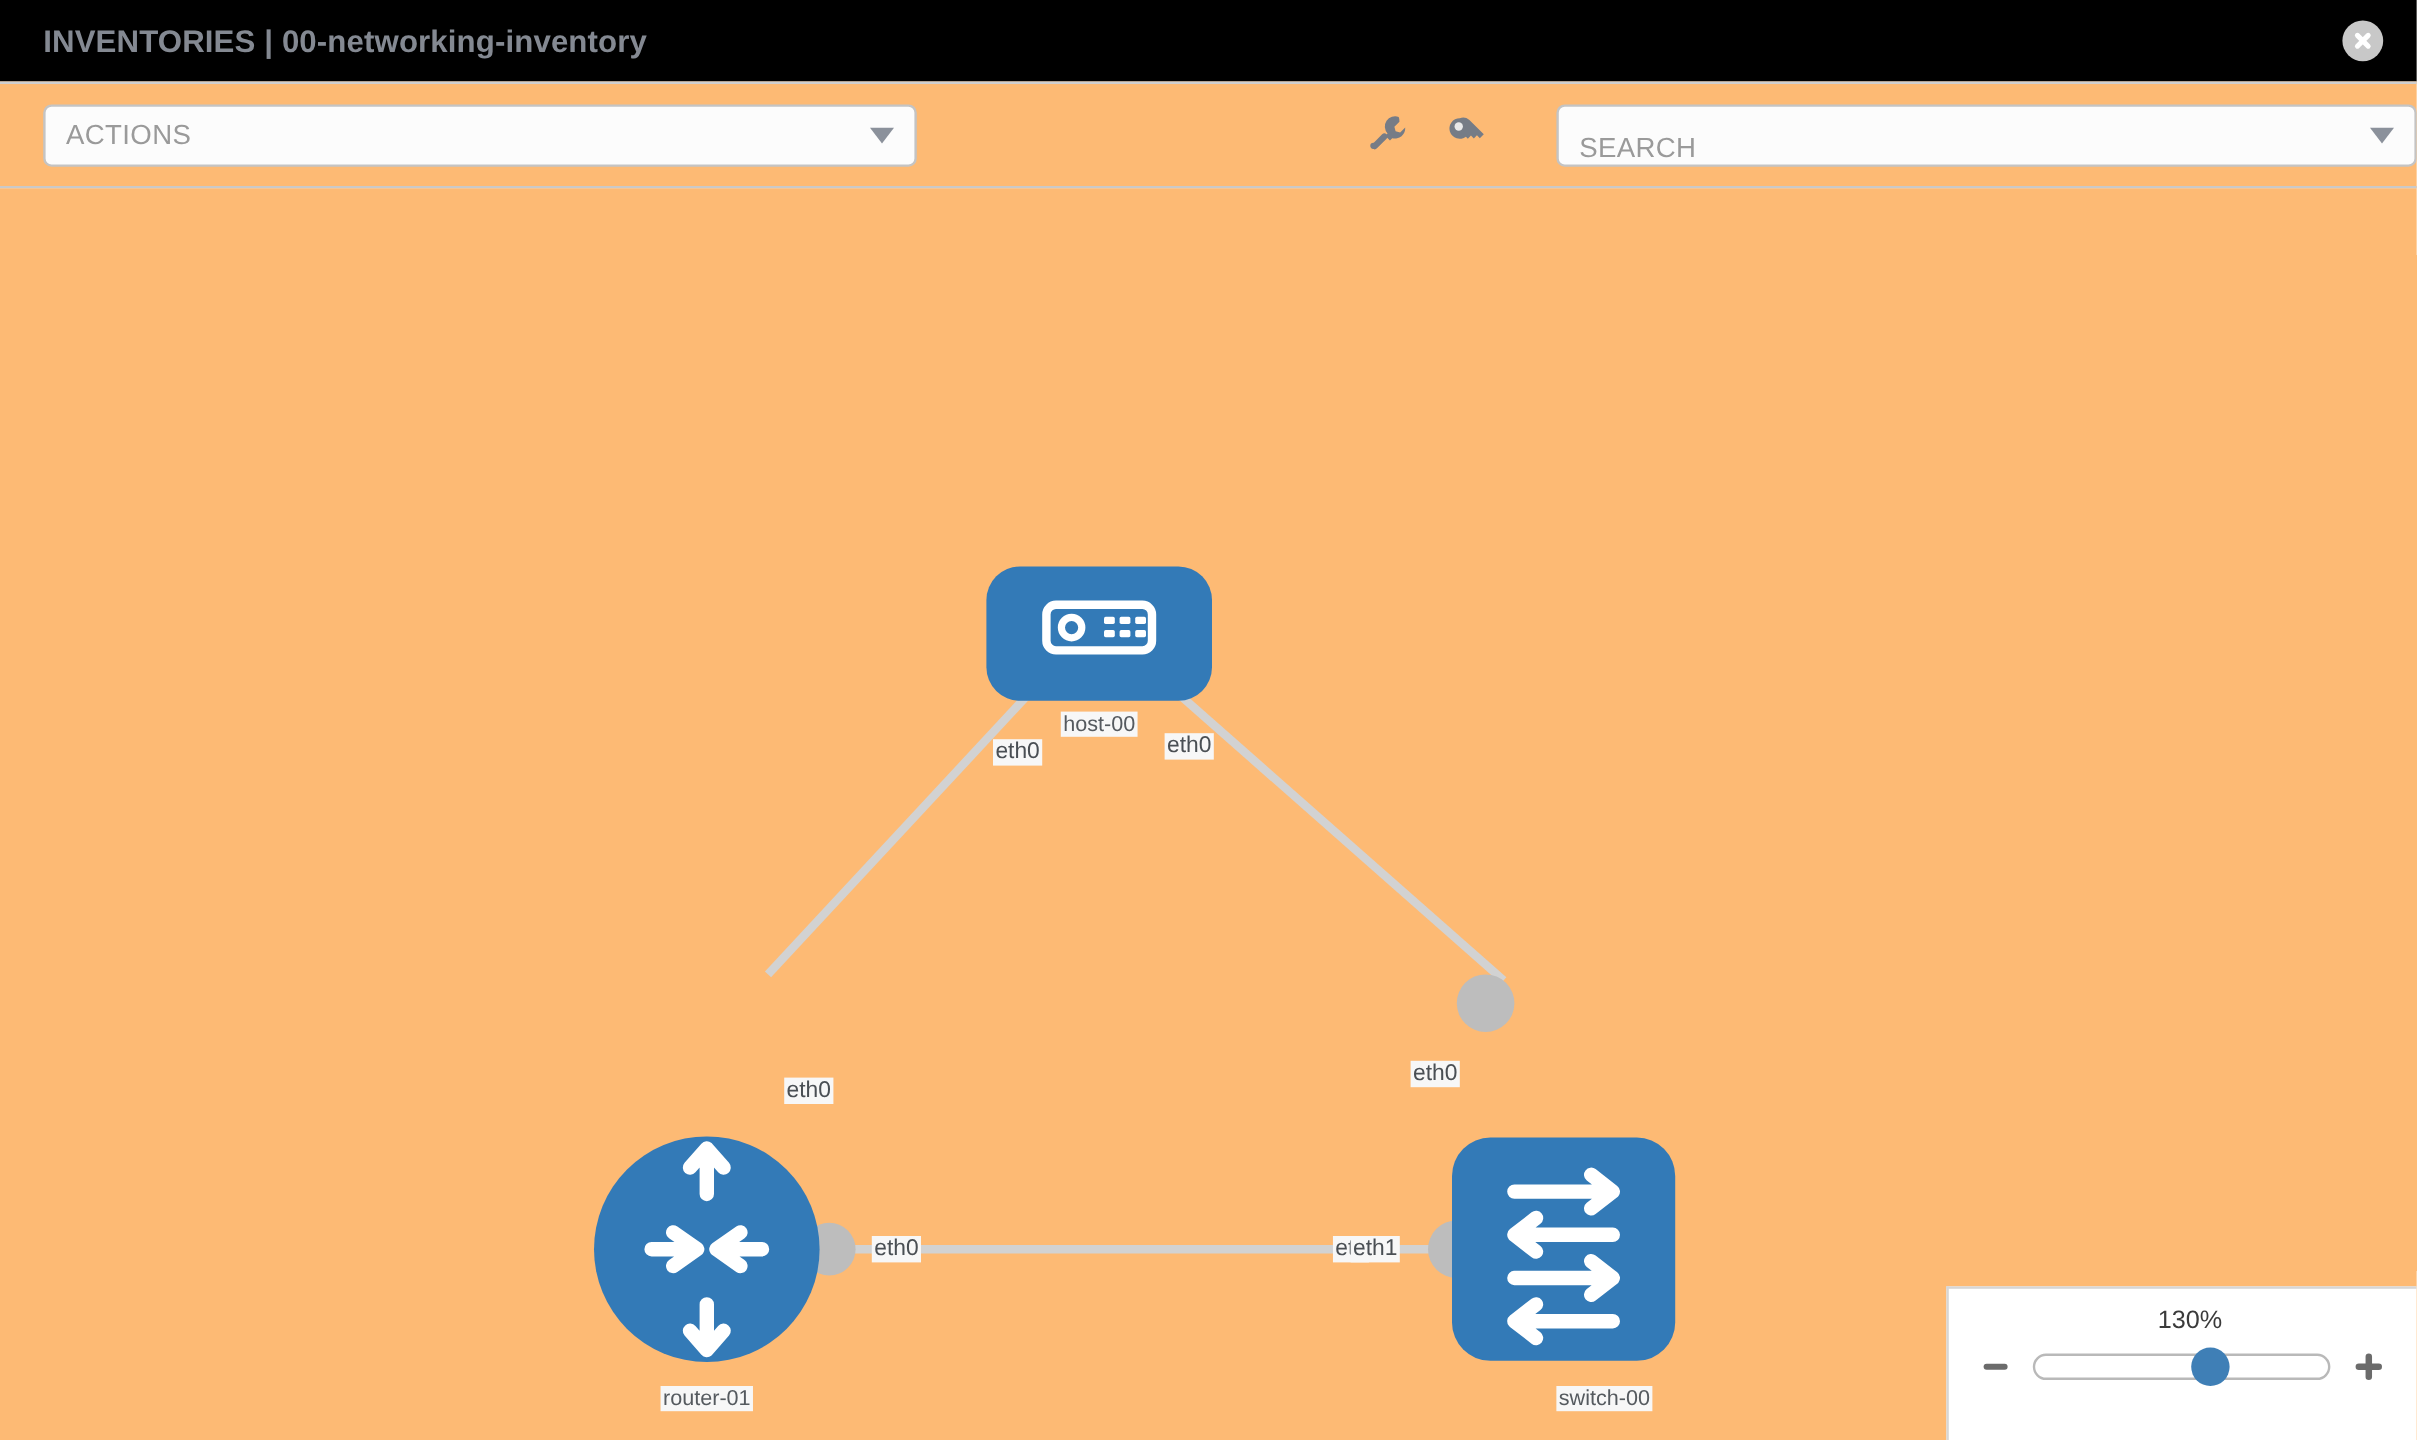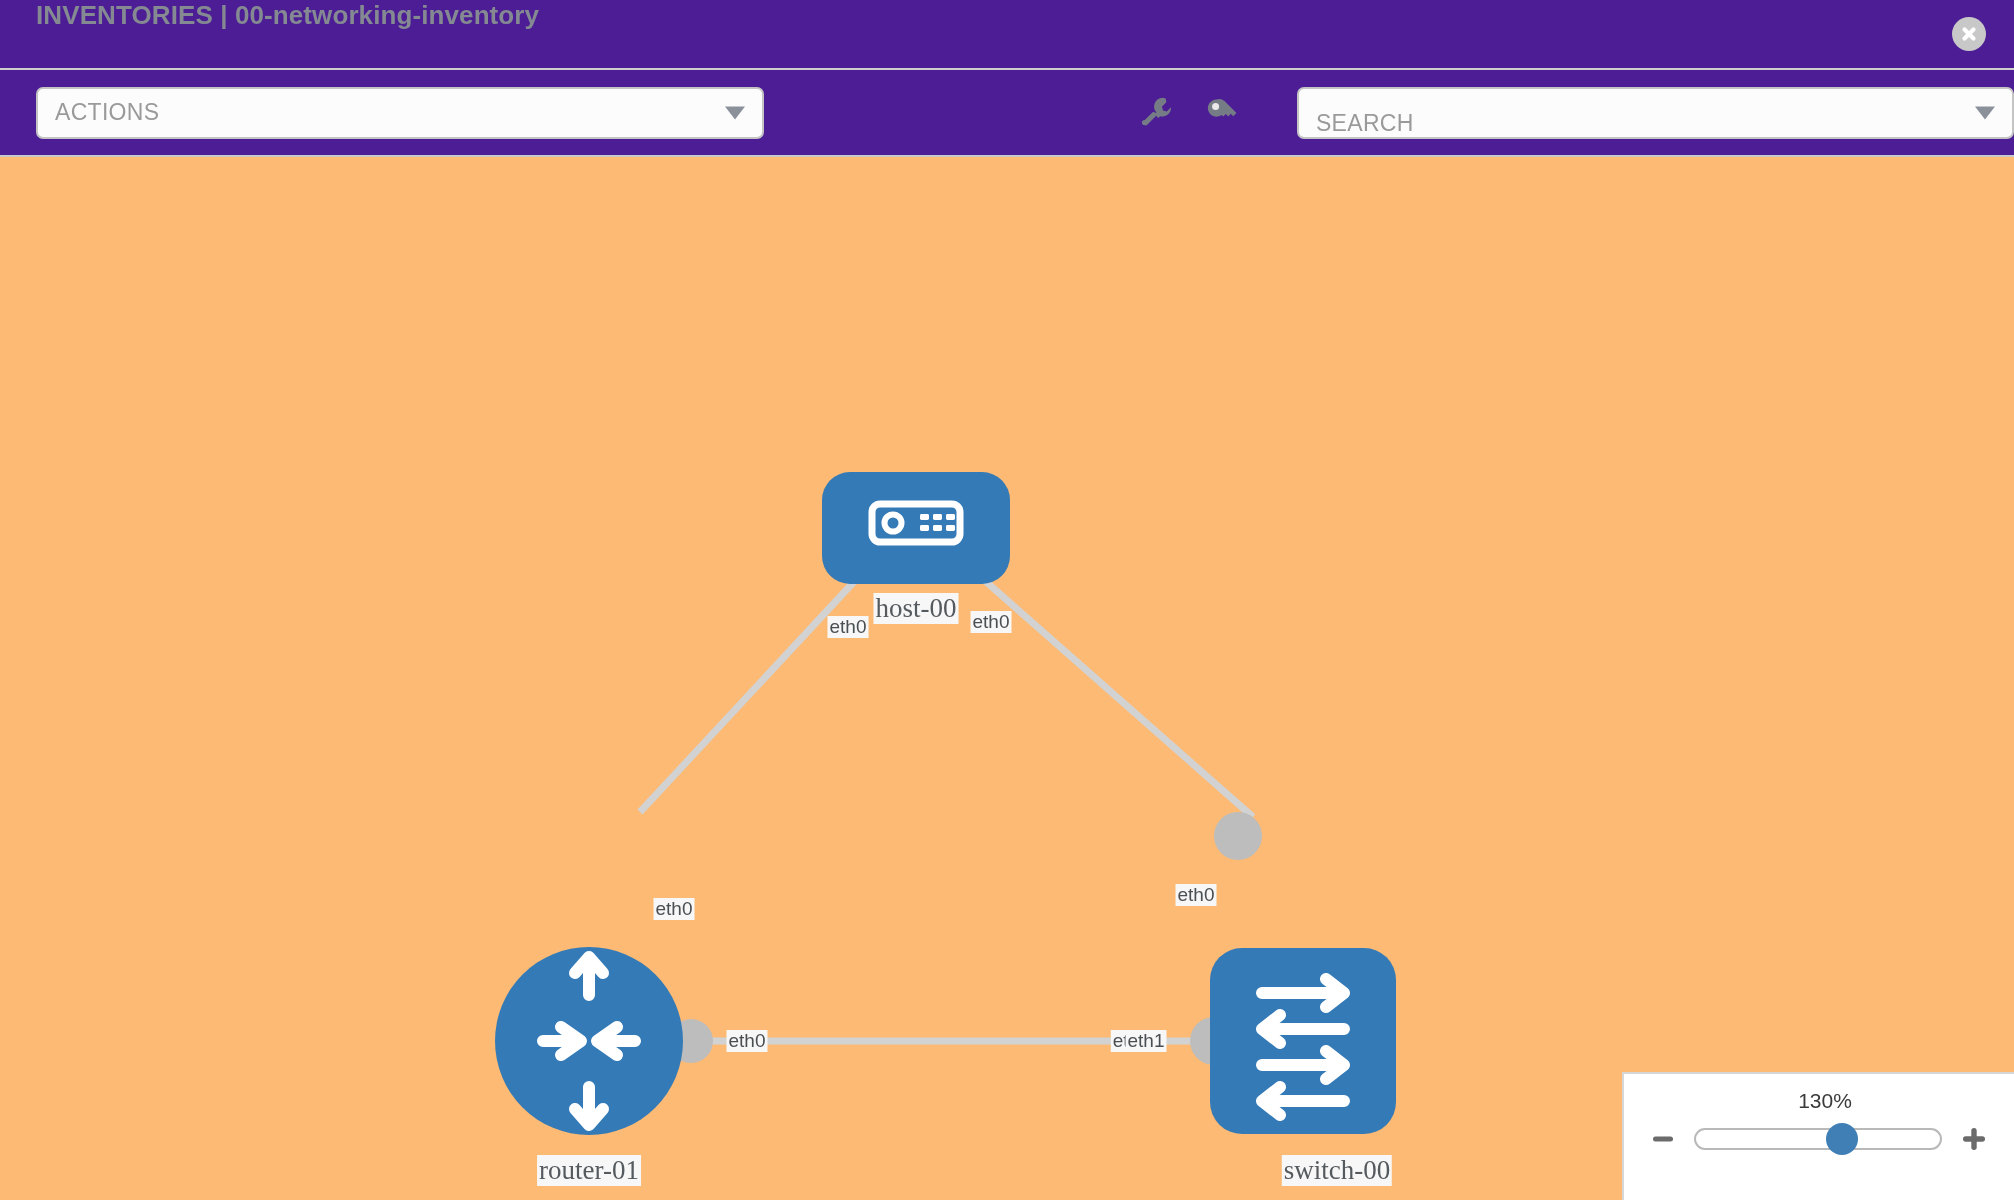--- a/index.html
+++ b/index.html
@@ -8,22 +8,22 @@
     font-family: "Liberation Sans", sans-serif;
     background: #ffffff;
     overflow: hidden;
   }
   #app { position: relative; width: 2014px; height: 1200px; }
 
   
   .header {
     position: absolute; left: 0; top: 0;
     width: 2014px; height: 68px;
-    background: #4c1d95;
-    display: flex; 
+    background: #000000;
+    display: flex; align-items: center;
   }
   .header-title {
     margin-left: 36px;
     font-size: 26px; font-weight: bold;
     color: #848992;
     letter-spacing: 0.1px;
     white-space: nowrap;
   }
   .close-btn {
     position: absolute; right: 28px; top: 50%;
@@ -32,21 +32,21 @@
     background: #c8c8c8;
     display: flex; align-items: center; justify-content: center;
     cursor: pointer;
   }
   .close-btn svg { display: block; }
 
   
   .toolbar {
     position: absolute; left: 0; top: 68px;
     width: 2014px; height: 89px;
-    background: #4c1d95;
+    background: #fdba74;
     border-top: 2px solid #cfcfcf;
     border-bottom: 2px solid #c9c9c9;
     display: flex; align-items: center;
   }
   .select-box {
     position: relative;
     background: #fcfcfc;
     border: 2px solid #c4c4c4;
     border-radius: 7px;
     height: 52px;
@@ -79,26 +79,25 @@
   .canvas {
     position: absolute; left: 0; top: 157px;
     width: 2014px; height: 1043px;
     background: #fdba74;
     overflow: hidden;
   }
   #topology-svg { position: absolute; left: 0; top: 0; }
 
   .node-label {
     position: absolute;
-    font-size: 27px; color: #555a5f;
+    font-size: 18px; color: #555a5f;
     background: #f7f7f7;
     white-space: nowrap;
     transform: translate(-50%, 0);
     padding: 0 2px;
-    font-family: Liberation Serif, serif;
   }
   .iface-label {
     position: absolute;
     font-size: 19px; color: #4a4f54;
     background: #f7f7f7;
     white-space: nowrap;
     transform: translate(-50%, -50%);
     padding: 0 2px;
   }
 

